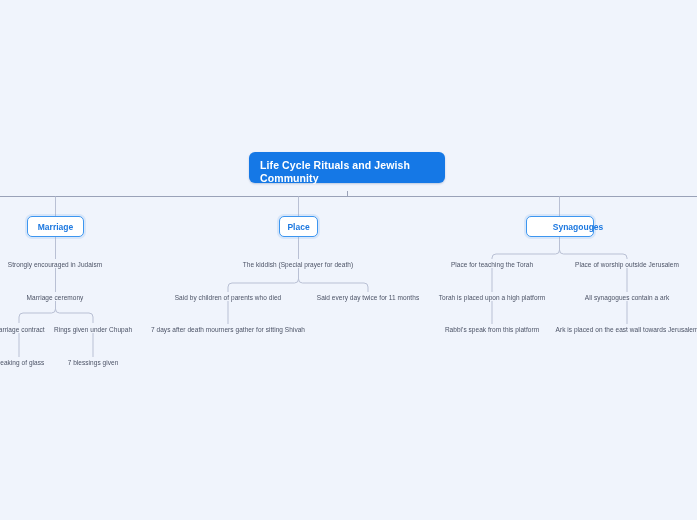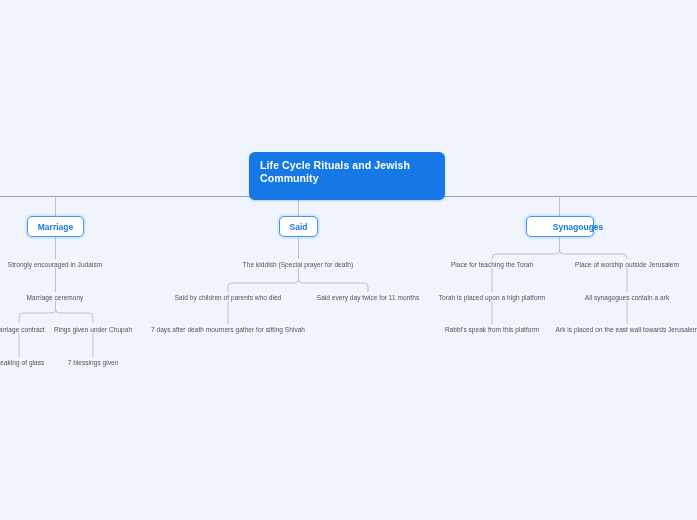--- a/index.html
+++ b/index.html
@@ -45,21 +45,21 @@
   
   .node {
     position: absolute;
     box-sizing: border-box;
   }
 
   .root-node {
     left: 249px;
     top: 152px;
     width: 196px;
-    height: 48px;
+    height: 31px;
     background: #1578e6;
     border-radius: 6px;
     color: #ffffff;
     font-size: 10.5px;
     font-weight: bold;
     line-height: 13px;
     padding: 7px 11px;
     letter-spacing: 0.1px;
     box-shadow: 0 1px 2px rgba(30,70,140,0.25);
   }
@@ -130,21 +130,21 @@
     <line x1="492" y1="268" x2="492" y2="292"></line>
     <line x1="627" y1="268" x2="627" y2="292"></line>
     <line x1="492" y1="301" x2="492" y2="324"></line>
     <line x1="627" y1="301" x2="627" y2="324"></line>
   </svg>
 
   <div class="node root-node">Life Cycle Rituals and Jewish Community</div>
 
   <div class="node branch-node" id="node-marriage">Marriage</div>
 
-  <div class="node branch-node" id="node-death">Said</div>
+  <div class="node branch-node" id="node-death">Place</div>
 
   <div class="node branch-node" id="node-synagogues">Synagouges</div>
 
   <div class="leaf center" style="left:55px;  top:260px;">Strongly encouraged in Judaism</div>
 
   <div class="leaf center" style="left:55px;  top:293px;">Marriage ceremony</div>
 
   <div class="leaf center" style="left:19px;  top:325px;">Marriage contract</div>
 
   <div class="leaf center" style="left:93px;  top:325px;">Rings given under Chupah</div>

